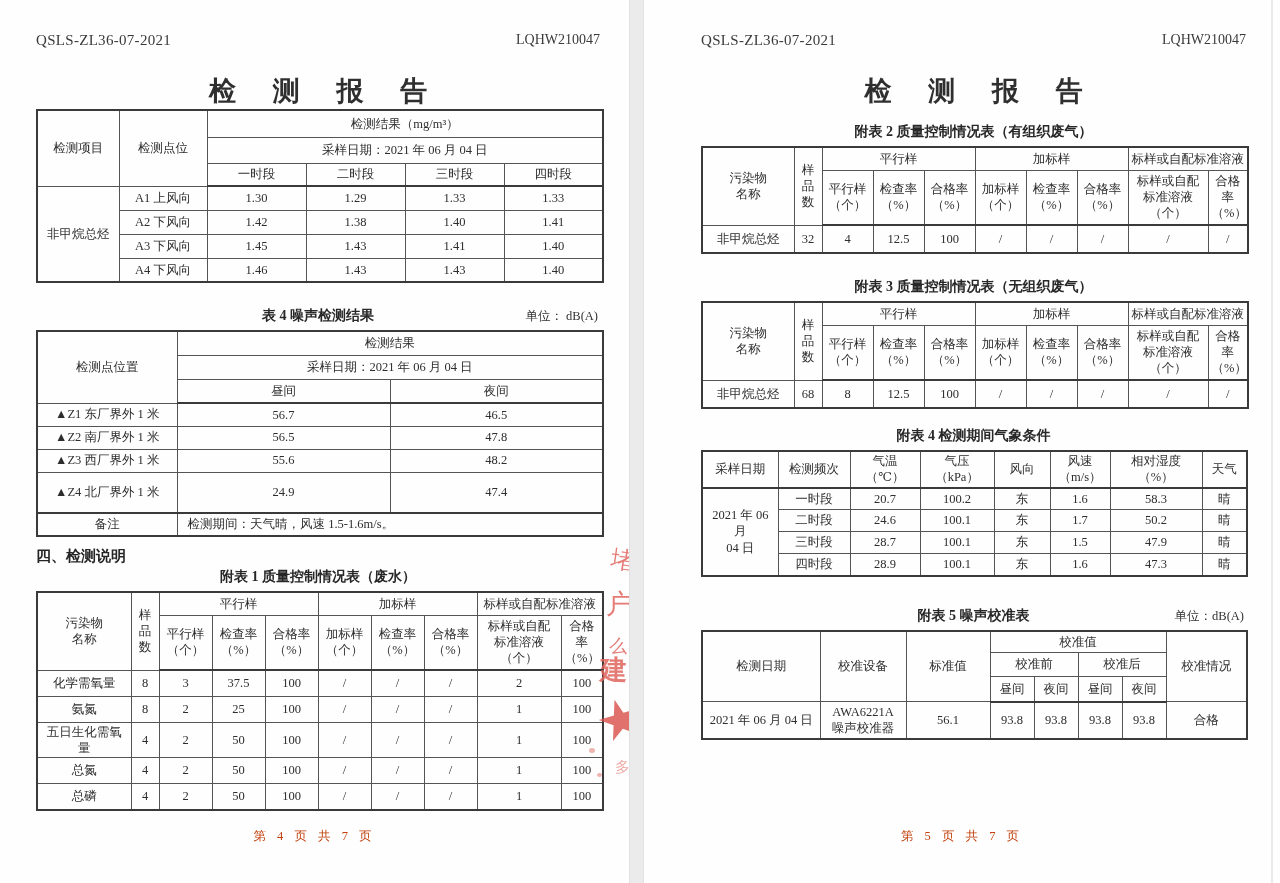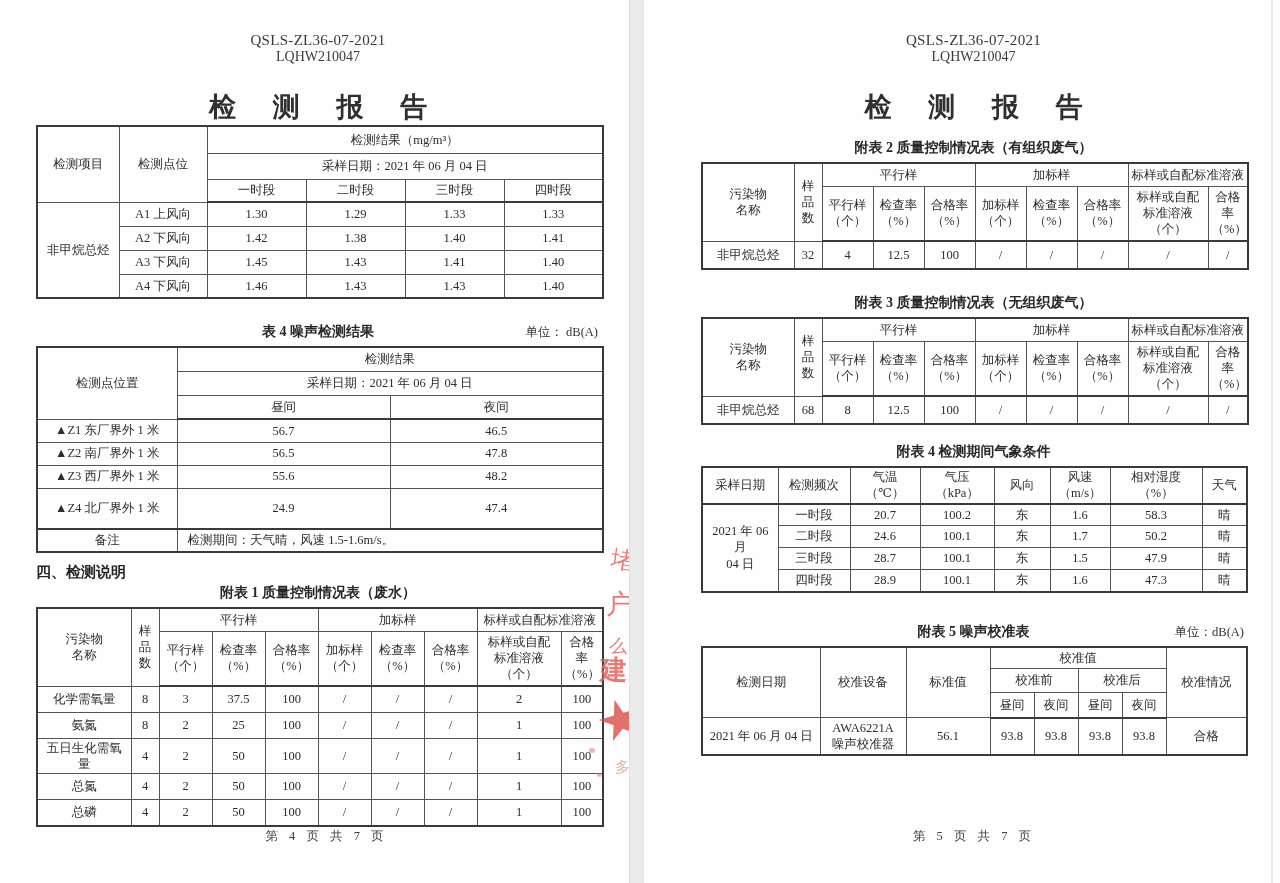--- a/index.html
+++ b/index.html
@@ -6,40 +6,40 @@
   .scan{position:relative;width:1280px;height:883px;background:#ffffff;overflow:hidden;
         font-family:"Liberation Serif","DejaVu Serif",serif;color:#2d2d2d;}
   .page{position:absolute;top:0;height:883px;background:#fefefe;overflow:hidden;}
   .page-left{left:0;width:629px;padding:0;}
   .page-right{left:644px;width:636px;}
   .gutter{position:absolute;top:0;left:629px;width:15px;height:883px;background:#ebebeb;
           border-left:1px solid #e0e0e0;border-right:1px solid #e3e3e3;box-sizing:border-box;}
   .edge-right{position:absolute;top:0;left:1271px;width:2px;height:883px;background:#e9e9e9;}
   .content-l{padding:32px 29px 0 36px;}
   .content-r{padding:32px 34px 0 57px;}
-  .doc-header{display:flex;justify-content:space-between;align-items:center;flex-direction:column;}
+  .doc-header{display:flex;justify-content:space-between;align-items:flex-start;}
   .doc-code{font-size:15px;letter-spacing:.3px;color:#3a3a3a;}
   .report-no{font-size:14px;color:#3a3a3a;}
   .title{text-align:center;font-size:27px;font-weight:bold;letter-spacing:15px;text-indent:15px;
          margin-top:24px;color:#2f2f2f;}
   .caption{text-align:center;font-weight:bold;font-size:14px;color:#272727;}
   .caption-row{position:relative;}
   .unit{position:absolute;right:2px;bottom:0;font-weight:normal;font-size:12.5px;color:#333;}
   .section-heading{font-weight:bold;font-size:15px;color:#252525;margin:10px 0 2px 0;}
   table.t{width:100%;border-collapse:collapse;table-layout:fixed;border:2px solid #3a3a3a;}
   table.t th,table.t td{border:1px solid #545454;font-weight:normal;text-align:center;
       vertical-align:middle;padding:1px 3px;font-size:12.5px;color:#2d2d2d;line-height:1.3;
       overflow:hidden;}
   tr.thick-b th,tr.thick-b td{border-bottom-width:2px;border-bottom-color:#3a3a3a;}
   tr.thick-t td{border-top-width:2px;border-top-color:#3a3a3a;}
   .ml{white-space:pre-line;}
   .vert{word-break:break-all;line-height:1.85;padding:2px 7px;}
   .left-al{text-align:left !important;padding-left:10px !important;}
   .footer{position:absolute;bottom:38px;left:0;width:100%;text-align:center;font-size:12.5px;
-          letter-spacing:4px;color:#404040;padding-left:12px;}
+          letter-spacing:4px;color:#c2410c;}
   
   .stamp-frag{position:absolute;color:#e0655e;opacity:.85;font-weight:normal;pointer-events:none;}
   .stamp-star{position:absolute;color:#da4f49;opacity:.8;transform:rotate(-16deg);pointer-events:none;}
   .stamp-dot{position:absolute;background:#e4827c;border-radius:50%;opacity:.6;pointer-events:none;}
   .mt14{margin-top:14px;} .mt24{margin-top:24px;} .mt18{margin-top:18px;} .mt30{margin-top:30px;}
   .mb5{margin-bottom:5px;}
 </style>
 </head>
 <body>
 

